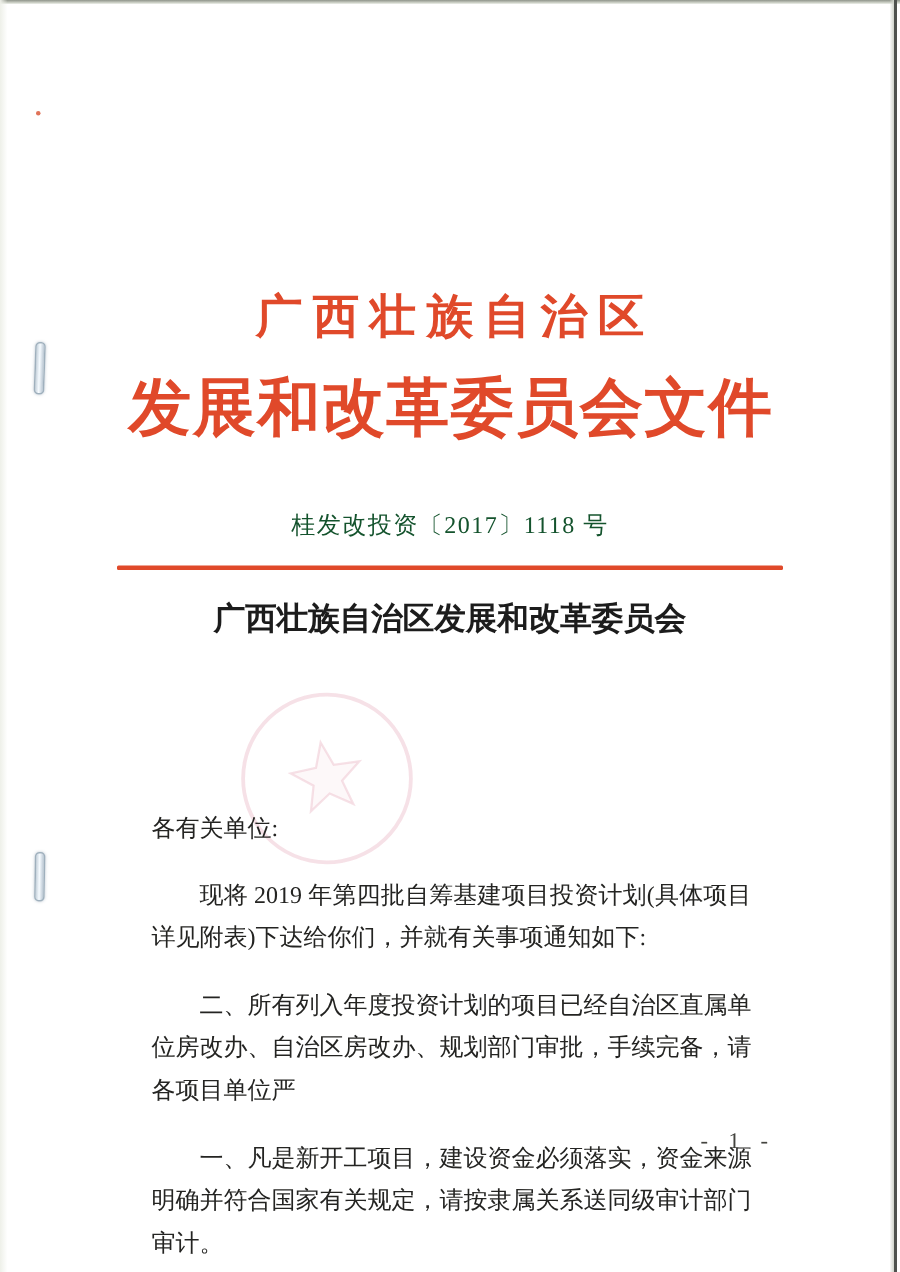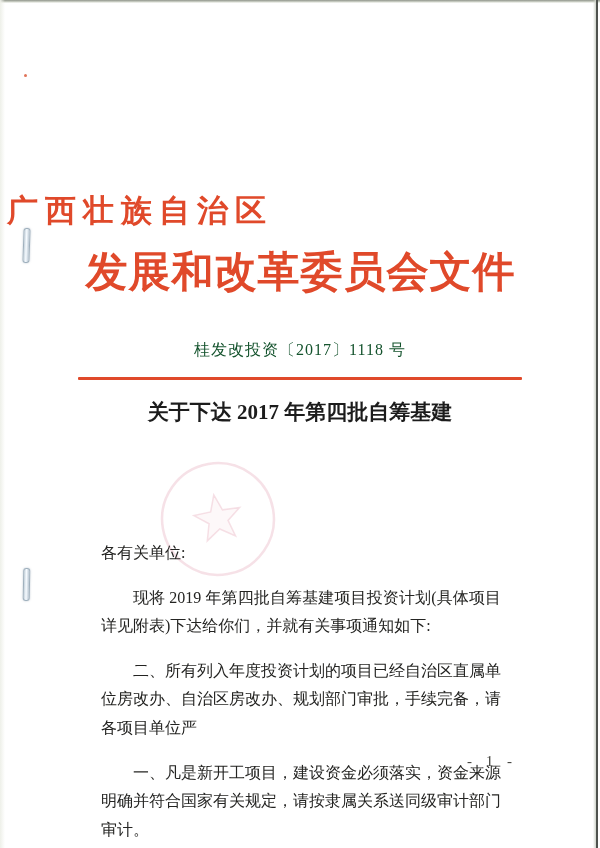--- a/index.html
+++ b/index.html
@@ -37,21 +37,21 @@
   }
   .staple-1 { top: 228px; height: 33px; transform: rotate(2deg); }
   .staple-2 { top: 568px; height: 31px; transform: rotate(1deg); }
   .red-speck {
     position: absolute; left: 24px; top: 74px; width: 3px; height: 3px;
     background: #d8502f; border-radius: 50%; opacity: 0.8;
   }
   
   .org-line1 {
     position: absolute; top: 190px; left: 0; width: 600px;
-    text-align: left;
+    text-align: center;
     font-size: 31px; font-weight: bold;
     letter-spacing: 7px; text-indent: 7px;
     color: var(--accent, #e0492a);
   }
   .org-line2 {
     position: absolute; top: 244px; left: 0; width: 600px;
     text-align: center;
     font-size: 42px; font-weight: bold;
     letter-spacing: 1px; text-indent: 1px;
     color: var(--accent, #e0492a);
@@ -109,21 +109,21 @@
 <div class="staple staple-1"></div>
 <div class="staple staple-2"></div>
 <div class="red-speck"></div>
 
 <div class="org-line1">广西壮族自治区</div>
 <div class="org-line2">发展和改革委员会文件</div>
 <div class="doc-number">桂发改投资〔2017〕1118 号</div>
 <div class="red-rule"></div>
 
 <div class="doc-title">
-  <div>关于下达 2017 年第四批自筹基建</div>
+  <div>广西壮族自治区发展和改革委员会</div>
 </div>
 
 <svg class="seal" viewBox="0 0 120 120" xmlns="http://www.w3.org/2000/svg">
   <circle cx="60" cy="60" r="55" fill="none" stroke="rgba(216,120,144,0.40)" stroke-width="2.5"></circle>
   <path d="M60,36 L65.9,51.9 L82.8,52.6 L69.5,63.1 L74.1,79.4 L60,70 L45.9,79.4 L50.5,63.1 L37.2,52.6 L54.1,51.9 Z" fill="rgba(224,130,150,0.10)" stroke="rgba(216,120,144,0.40)" stroke-width="1.5"></path>
 </svg>
 
 <div class="body-text">
   <p>各有关单位:</p>
   <p class="indent">现将 2019 年第四批自筹基建项目投资计划(具体项目详见附表)下达给你们，并就有关事项通知如下:</p>

